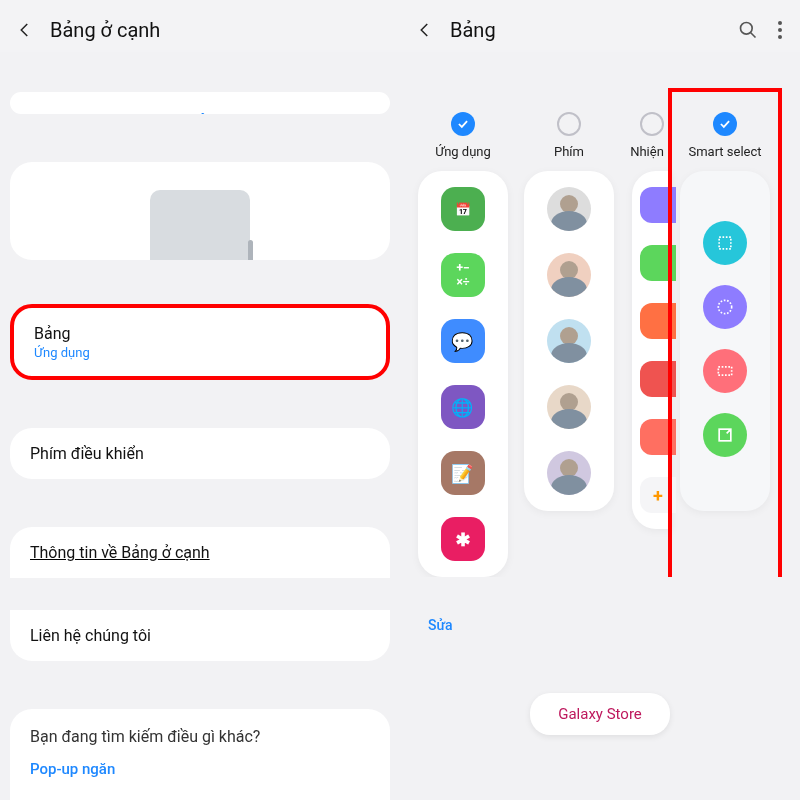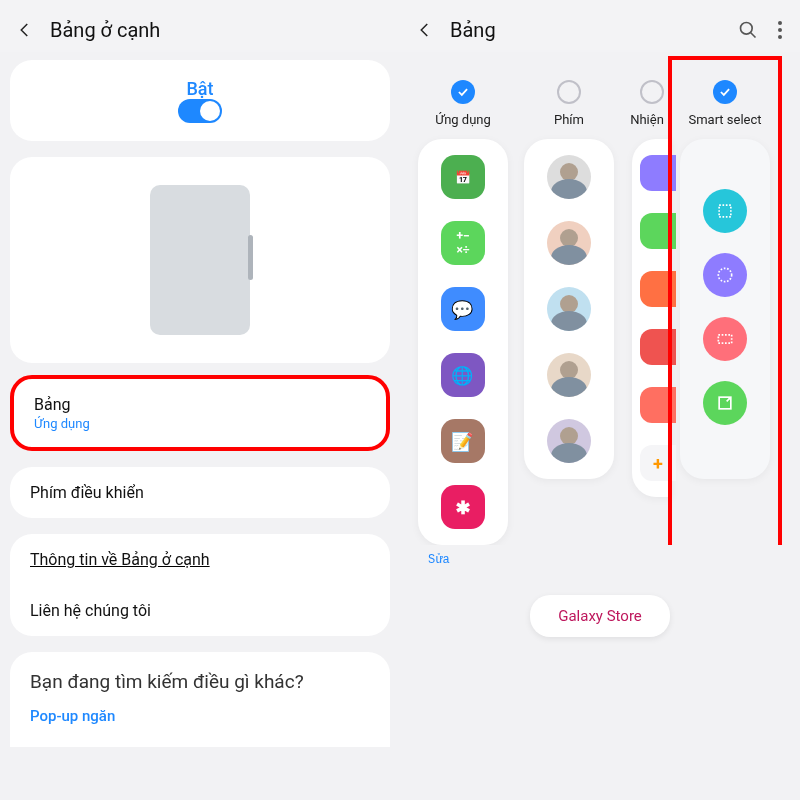--- a/index.html
+++ b/index.html
@@ -1,17 +1,17 @@
 <!DOCTYPE html>
 <html><head>
 <meta charset="utf-8">
 <style>
   * { box-sizing: border-box; margin: 0; padding: 0; font-family: -apple-system, Roboto, "Segoe UI", sans-serif; }
   body { width: 800px; height: 800px; background: #f2f2f4; display: flex; overflow: hidden; }
-  .screen { flex: 1; height: 800px; display: flex; flex-direction: column; position: relative; }
+  .screen { flex: 1; height: 800px; display: flex; flex-direction: column; position: relative; gap: 32px; }
   .screen-left { border-right: none; }
   .header { display: flex; align-items: center; padding: 18px 18px 10px 14px; background: #f3f3f5; }
   .back-arrow { width: 22px; height: 22px; margin-right: 14px; display:flex; align-items:center; justify-content:center; }
   .back-arrow svg { width: 18px; height: 18px; stroke: #222; stroke-width: 2; fill: none; }
   .header-title { font-size: 20px; color: #111; font-weight: 400; }
   .header-icons { margin-left: auto; display: flex; gap: 20px; align-items: center; }
   .header-icons svg { width: 20px; height: 20px; stroke: #555; fill: none; stroke-width: 2; }
   .dots { display:flex; flex-direction:column; gap:3px; align-items:center; }
   .dots span { width:4px; height:4px; border-radius:50%; background:#555; }
 
@@ -29,21 +29,21 @@
   .list-item { background:#fff; padding:16px 20px; border-bottom: none; margin: 0 10px; }
   .list-item.first { border-radius: 22px 22px 0 0; margin-top:8px;text-decoration:underline; }
   .list-item.last { border-radius: 0 0 22px 22px; margin-bottom:8px; }
   .list-item.single { border-radius:22px; margin:8px 10px; }
   .list-item .title { font-size:16px; color:#111; }
   .list-item .subtitle { font-size:13px; color:#1e88ff; margin-top:2px; }
 
   .highlight-red { border: 4px solid #ff0000; border-radius:4px; position:relative; z-index:5; }
 
   .footer-card { background:#fff; border-radius:22px 22px 0 0; margin:8px 10px 0 10px; padding:18px 20px 22px; }
-  .footer-card .q { font-size:19px; color:#333; }
+  .footer-card .q { font-size:16px; color:#333; }
   .footer-card .link { color:#1e88ff; font-size:15px; font-weight:500; margin-top:14px; display:block; }
 
   
   .panels-row { display:flex; gap:0; padding: 10px 0 0 10px; overflow:hidden; }
   .panel { display:flex; flex-direction:column; align-items:center; padding: 0 8px; }
   .panel-check { width:24px; height:24px; border-radius:50%; margin: 18px 0 8px; display:flex; align-items:center; justify-content:center; }
   .panel-check.on { background:#1e88ff; }
   .panel-check.on svg { width:14px; height:14px; stroke:#fff; stroke-width:3; fill:none; }
   .panel-check.off { border:2px solid #c0c0c8; }
   .panel-label { font-size:13px; color:#222; margin-bottom:12px; white-space:nowrap; }
@@ -53,21 +53,21 @@
   .avatar::before { content:""; position:absolute; top:8px; left:50%; transform:translateX(-50%); width:18px; height:18px; border-radius:50%; background:#b0a090; }
   .avatar::after { content:""; position:absolute; bottom:-6px; left:50%; transform:translateX(-50%); width:36px; height:26px; border-radius:50% 50% 0 0; background:#8090a0; }
 
   .tool-icon { width:44px; height:44px; border-radius:50%; display:flex; align-items:center; justify-content:center; }
   .tool-icon svg { width:20px; height:20px; stroke:#fff; stroke-width:2; fill:none; }
   .tool-icon.sq svg rect { stroke-dasharray: 2 2; }
 
   .panel.highlighted { position:relative; }
   .panel.highlighted::before { content:""; position:absolute; top:-6px; left:-4px; right:-4px; bottom:-6px; border:4px solid #ff0000; z-index:10; pointer-events:none; }
 
-  .edit-link { color:#1e88ff; font-size:12px; font-weight:500; margin: 8px 0 0 28px; font-family: Liberation Mono, monospace; }
+  .edit-link { color:#1e88ff; font-size:14px; font-weight:500; margin: 8px 0 0 28px; }
   .galaxy-btn { background:#fff; border-radius:20px; padding:12px 28px; font-size:15px; color:#be185d; margin: 28px auto 0; width:fit-content; box-shadow:0 2px 6px rgba(0,0,0,0.08); }
 
   
   .panel.partial .panel-strip { width: 40px; border-radius: 24px 0 0 24px; margin-right:-10px; }
   .panel.partial .app-icon { width:36px; height:36px; margin-left: 12px; border-radius: 12px 0 0 12px; }
 
   .people-strip .panel-strip { background: #fff; }
   .panel-strip.bg-light { background:#f6f7f9; }
 
   

